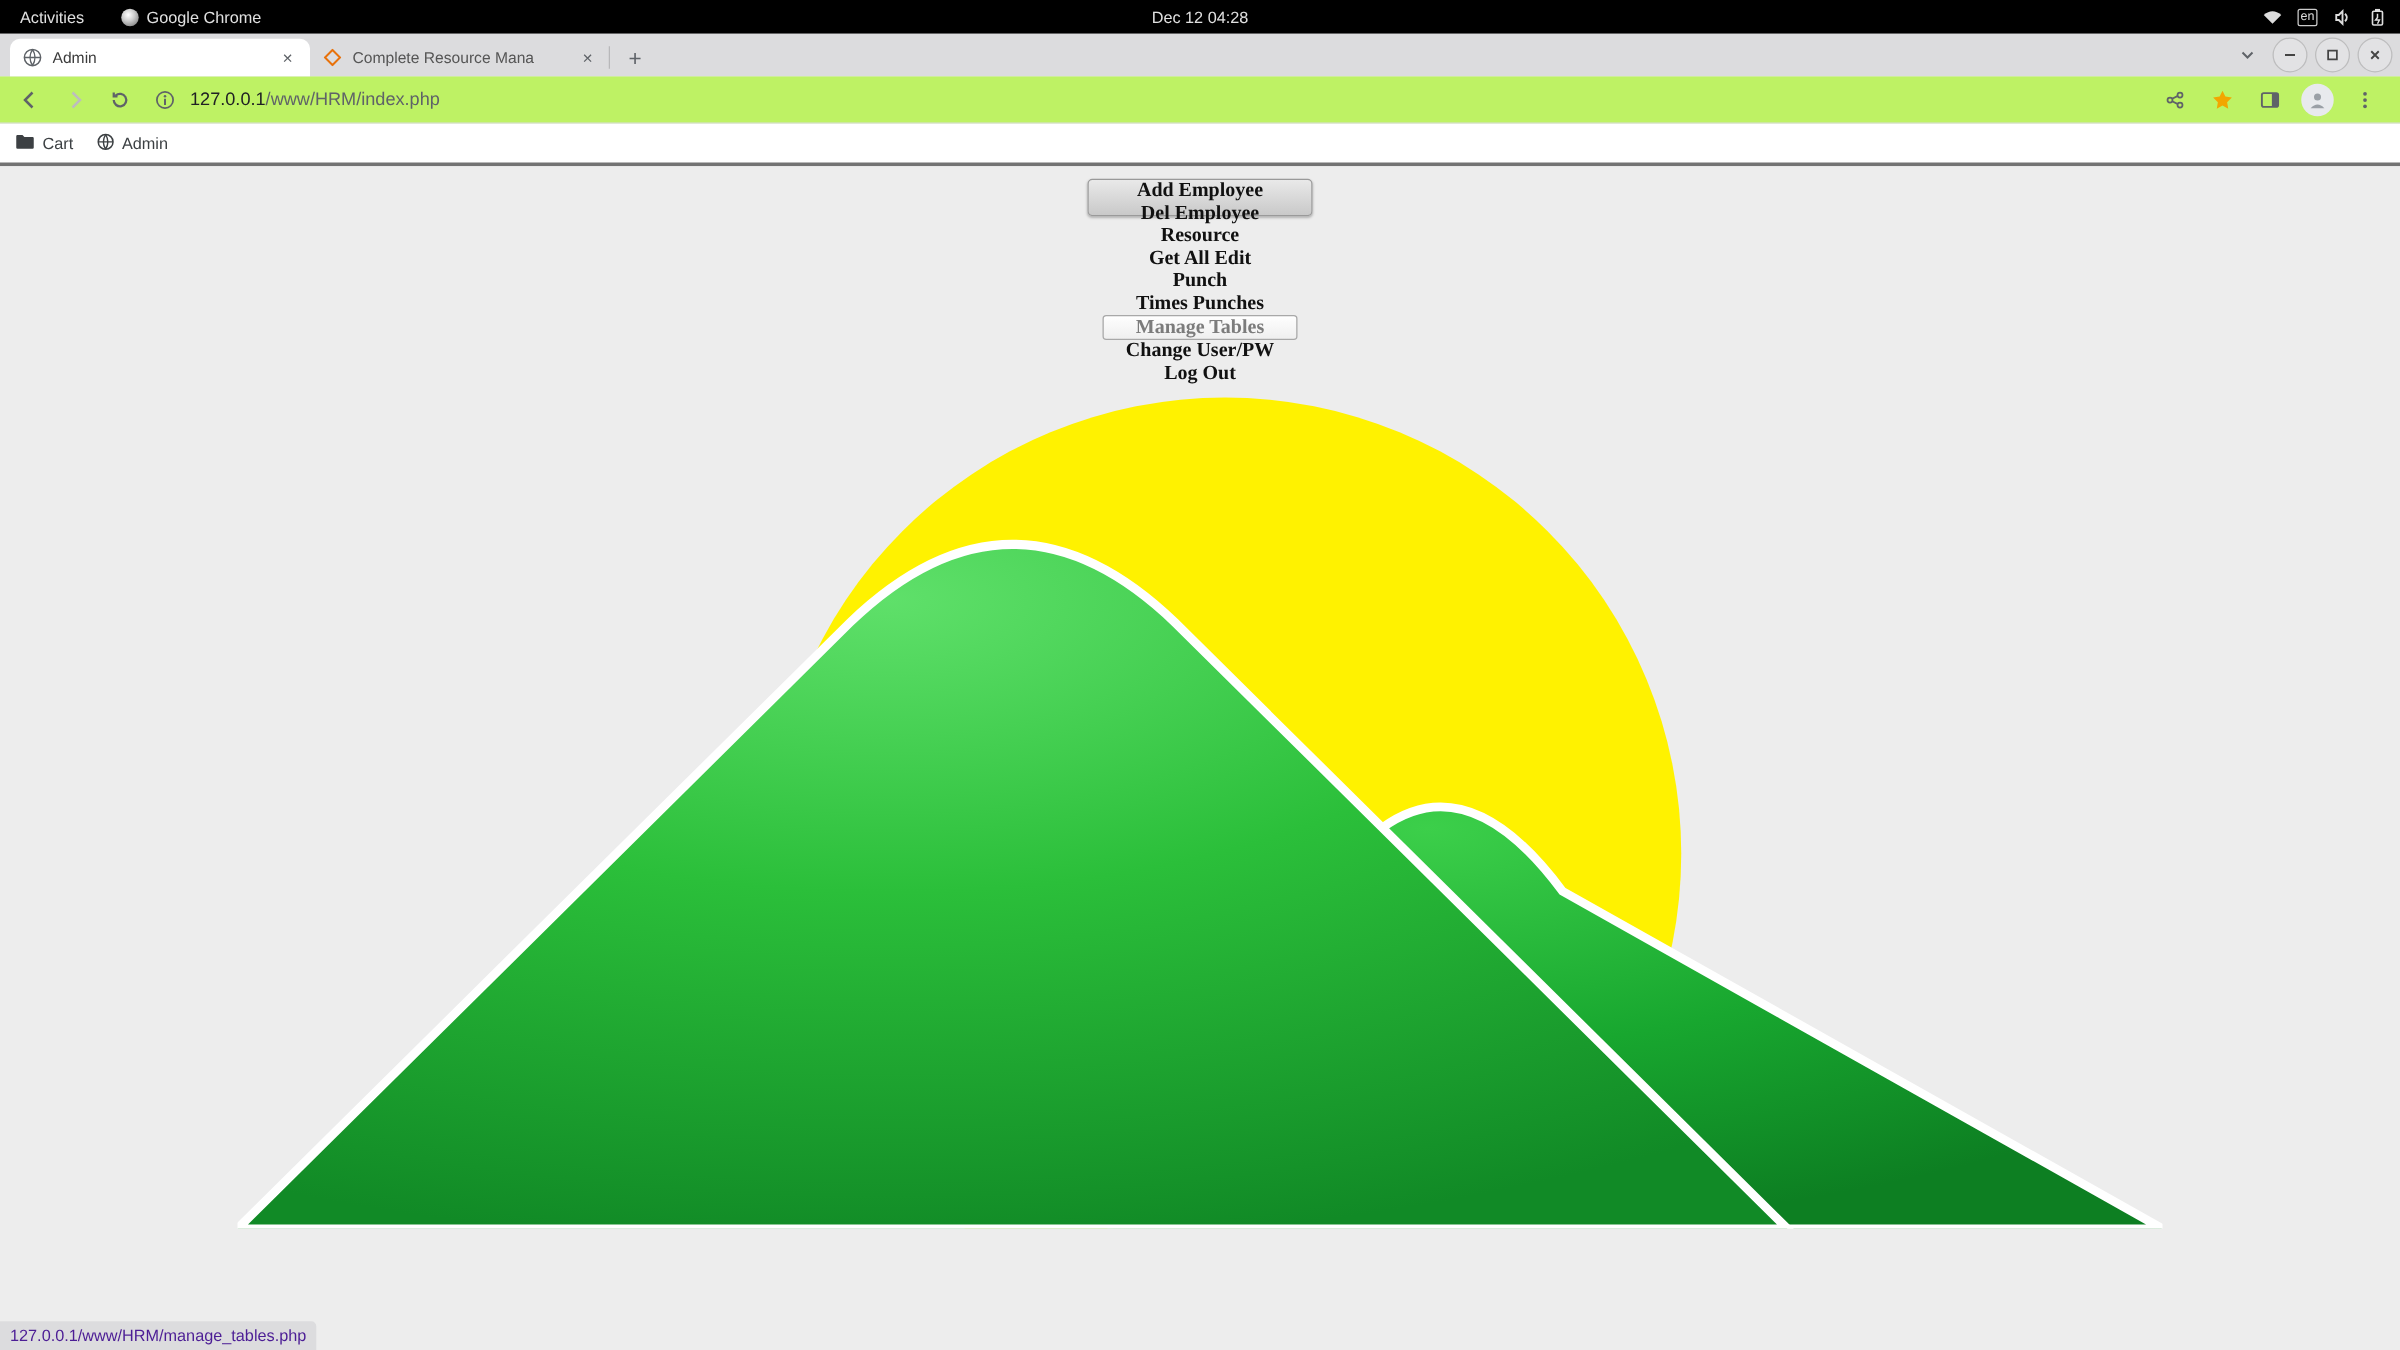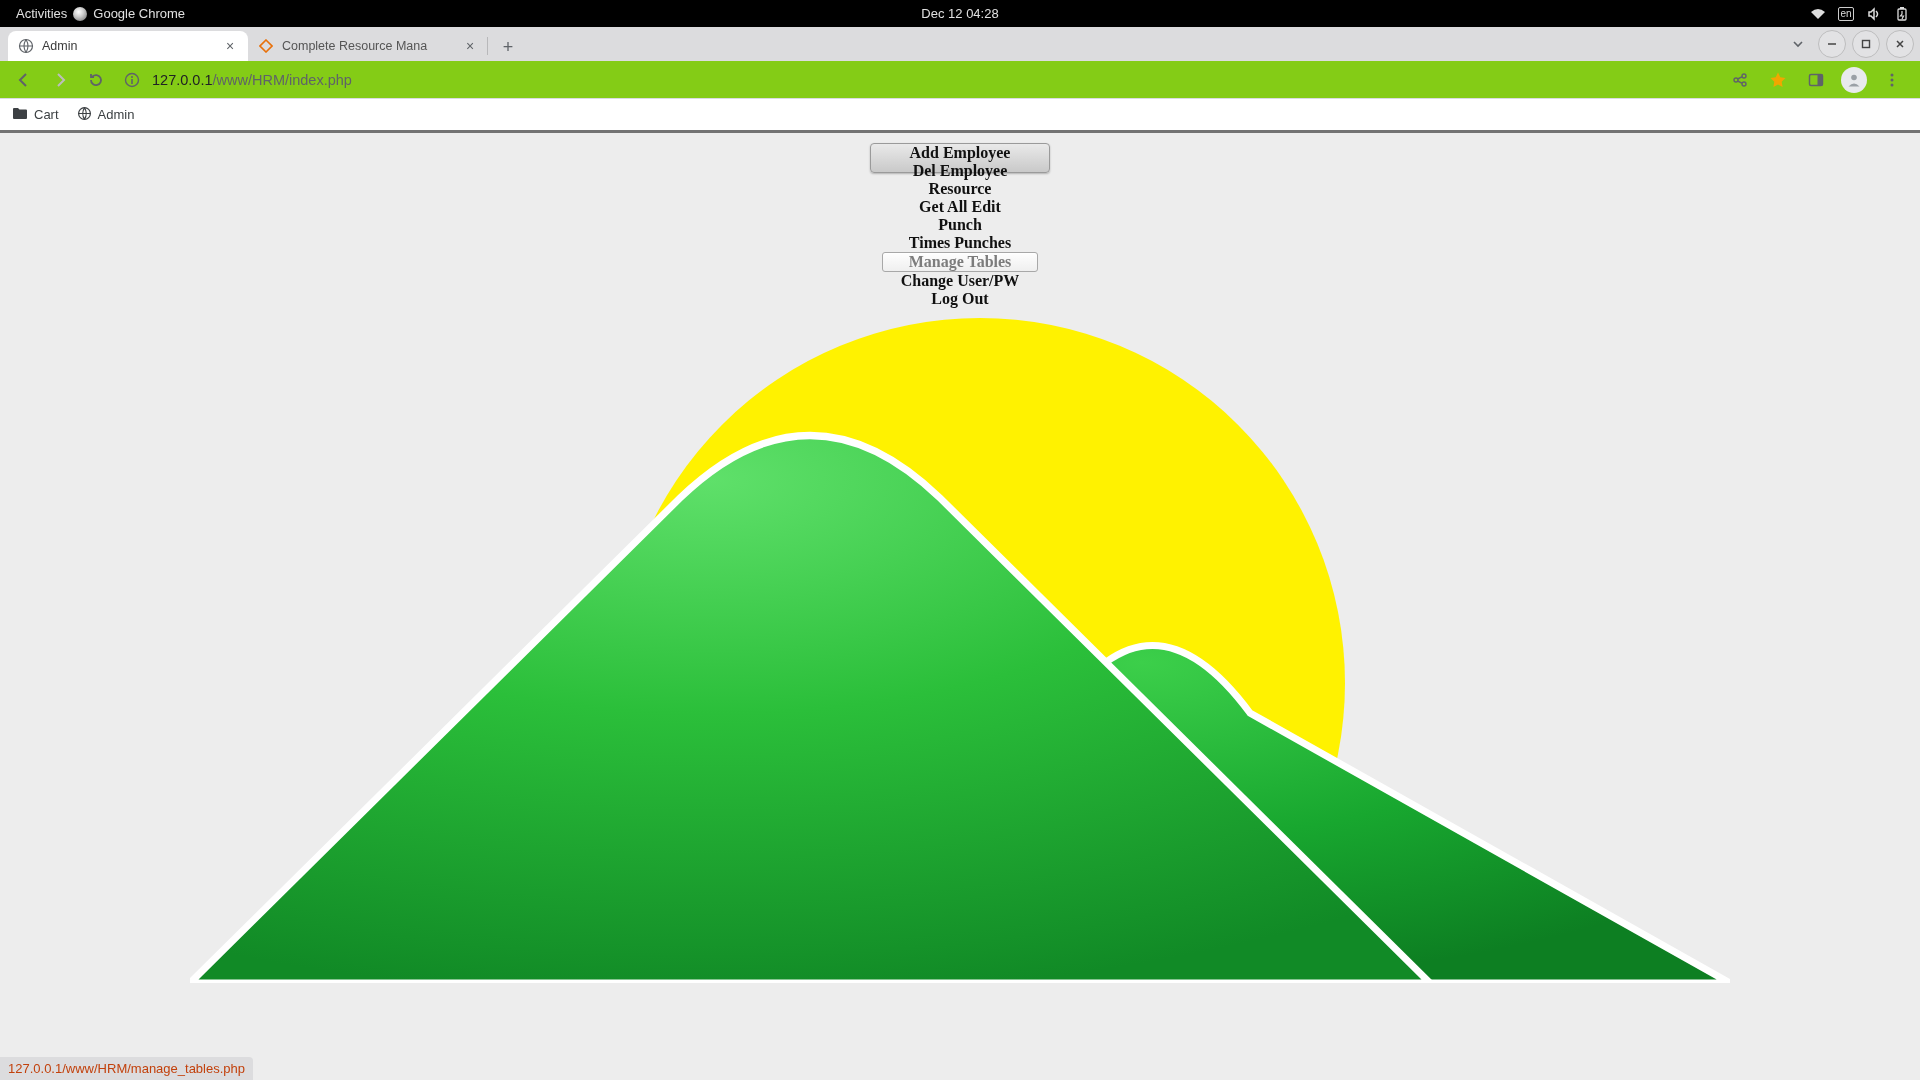--- a/index.html
+++ b/index.html
@@ -1,20 +1,20 @@
 <!DOCTYPE html>
 <html><head>
   <meta charset="utf-8">
   <style>
     * { margin: 0; padding: 0; box-sizing: border-box; }
     body { font-family: -apple-system, BlinkMacSystemFont, "Segoe UI", Arial, sans-serif; background: #f0f0f0; width: 1920px; height: 1080px; overflow: hidden; position: relative; }
 
     
     .gnome-bar { height: 27px; background: #000; color: #e0e0e0; display: flex; align-items: center; padding: 0 10px; font-size: 13px; }
-    .gnome-left { display: flex; align-items: flex-start; }
+    .gnome-left { display: flex; align-items: flex-start; gap: 24px; }
     .gnome-activities { padding: 0 6px; }
     .gnome-app { display: flex; align-items: center; gap: 6px; }
     .gnome-app-icon { width: 14px; height: 14px; border-radius: 50%; background: radial-gradient(circle at 40% 35%, #fff 0%, #ccc 40%, #666 100%); }
     .gnome-center { position: absolute; left: 50%; transform: translateX(-50%); }
     .gnome-right { margin-left: auto; display: flex; align-items: center; gap: 12px; }
     .tray-icon { width: 16px; height: 14px; display: inline-flex; align-items: center; justify-content: center; }
 
     
     .tab-strip { height: 34px; background: #dcdcde; display: flex; align-items: flex-end; padding-left: 8px; position: relative; }
     .tab { height: 30px; width: 240px; background: #fff; border-radius: 8px 8px 0 0; display: flex; align-items: center; padding: 0 10px; font-size: 12.5px; color: #3a3a3a; gap: 8px; position: relative; margin-top: 4px; }
@@ -22,21 +22,21 @@
     .tab.inactive::after { content:''; position:absolute; right:0; top:6px; height:18px; width:1px; background:#b8b8ba; }
     .tab-favicon { width: 16px; height: 16px; display:flex; align-items:center; justify-content:center; }
     .tab-close { margin-left: auto; font-size: 14px; color: #5f6368; cursor: pointer; width:16px; text-align:center; }
     .tab-title { white-space: nowrap; overflow: hidden; text-overflow: ellipsis; flex: 1; }
     .new-tab { width: 28px; height: 28px; display:flex; align-items:center; justify-content:center; color:#5f6368; font-size: 18px; cursor:pointer; margin-left: 6px; }
     .tab-strip-right { margin-left: auto; display:flex; align-items:center; gap: 6px; padding-right: 6px; height: 100%; }
     .tabs-dropdown { width: 28px; height: 28px; display:flex; align-items:center; justify-content:center; color:#5f6368; cursor:pointer; }
     .win-btn { width: 28px; height: 28px; display:flex; align-items:center; justify-content:center; border:1px solid #bdbdbe; border-radius: 50%; color:#444; font-size:12px; cursor:pointer; background:#e2e2e4; }
 
     
-    .chrome-toolbar { height: 38px; background: #84cc16; border-bottom: 1px solid #dadce0; display:flex; align-items:center; padding: 0 8px; gap: 4px; }
+    .chrome-toolbar { height: 38px; background: #bef264; border-bottom: 1px solid #dadce0; display:flex; align-items:center; padding: 0 8px; gap: 4px; }
     .nav-btn { width: 32px; height: 32px; display:flex; align-items:center; justify-content:center; border-radius: 50%; color: #5f6368; cursor:pointer; }
     .nav-btn.disabled { color: #bdbdbd; }
     .omnibox { flex: 0 0 auto; display:flex; align-items:center; height: 30px; gap: 10px; padding: 0 6px; }
     .site-info { width:20px; display:flex; align-items:center; justify-content:center; color:#5f6368; }
     .url-text { font-size: 14.5px; color: #202124; }
     .url-host { color: #202124; }
     .url-path { color: #5f6368; }
     .toolbar-right { margin-left:auto; display:flex; align-items:center; gap: 10px; padding-right: 6px; }
     .toolbar-icon { width: 28px; height: 28px; display:flex; align-items:center; justify-content:center; color:#5f6368; cursor:pointer; border-radius:50%; }
     .star-filled { color:#f2a600; }
@@ -82,21 +82,21 @@
     }
 
     
     .logo-wrap { position:absolute; left: 50%; transform: translateX(-50%); top: 60px; }
 
     
     .status-bar {
       position: absolute;
       bottom: 0; left: 0;
       background: #dcdcde;
-      color: #c2410c;
+      color: #4c1d95;
       font-size: 13px;
       padding: 4px 8px;
       border-top-right-radius: 4px;
     }
   </style>
 </head>
 <body>
 
 <div class="gnome-bar">
   <div class="gnome-left">

